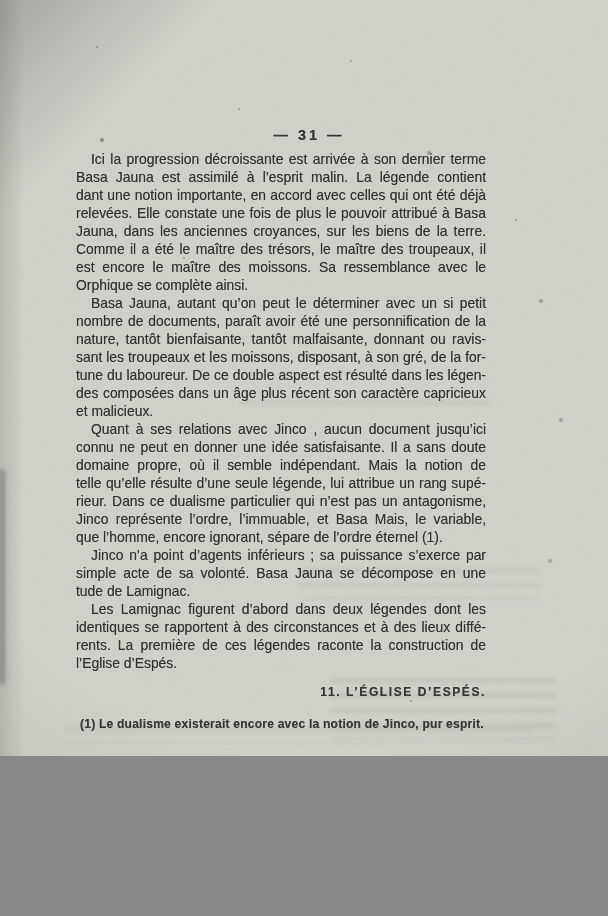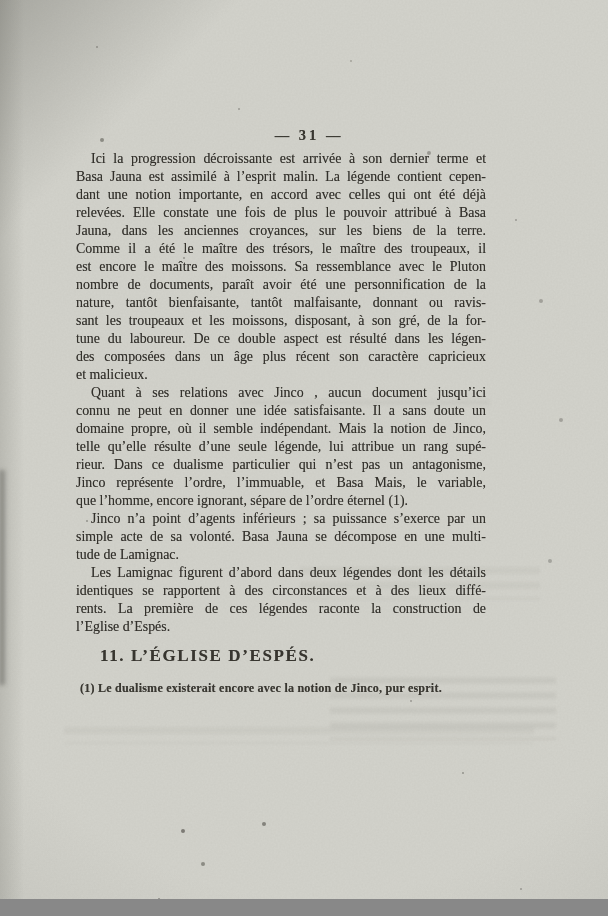--- a/index.html
+++ b/index.html
@@ -1,31 +1,31 @@
 <!DOCTYPE html>
 <html><head>
 <meta charset="utf-8">
 <title>Scanned book page</title>
 <style>
   html, body { margin: 0; padding: 0; background: #888; }
   .scan {
     position: relative;
     width: 608px;
-    height: 899px;
+    height: 756px;
     margin: 0 auto;
     overflow: hidden;
     background:
       radial-gradient(130% 105% at 52% 42%,
         rgba(0,0,0,0) 55%,
         rgba(92,92,84,0.14) 82%,
         rgba(70,70,62,0.30) 100%),
       linear-gradient(135deg, rgba(70,70,64,0.30), rgba(70,70,64,0) 16%),
       linear-gradient(90deg, rgba(105,105,97,0.22), rgba(105,105,97,0) 4%),
       #d3d3cc;
-    font-family: Liberation Serif, serif;
+    font-family: Liberation Sans, sans-serif;
     color: #2e2c27;
   }
   .grain {
     position: absolute; left: 0; top: 0;
     pointer-events: none;
   }
   .pagenum {
     position: absolute;
     left: 82px; top: 127px;
     width: 410px;
@@ -53,22 +53,22 @@
     white-space: normal;
     overflow: hidden;
   }
   .line.first { text-indent: 15px; }
   .line.last  { text-align-last: left; }
   .heading {
     margin-top: 11px;
     margin-left: 24px;
     height: 18px;
     line-height: 18px;
-    text-align: left;
-    font-size: 17px;
+    text-align: right;
+    font-size: 12px;
     font-weight: bold;
     letter-spacing: 1.6px;
     color: #33312b;
   }
   .quote {
     margin-top: 10px;
     height: 18px;
     line-height: 18px;
     text-indent: 8px;
     font-size: 14.2px;
@@ -145,22 +145,24 @@
 
   <main class="text-col">
       <div class="para">
         <div class="line first">Ici la progression décroissante est arrivée à son dernier terme et</div>
         <div class="line">Basa Jauna est assimilé à l’esprit malin. La légende contient cepen-</div>
         <div class="line">dant une notion importante, en accord avec celles qui ont été déjà</div>
         <div class="line">relevées. Elle constate une fois de plus le pouvoir attribué à Basa</div>
         <div class="line">Jauna, dans les anciennes croyances, sur les biens de la terre.</div>
         <div class="line">Comme il a été le maître des trésors, le maître des troupeaux, il</div>
         <div class="line">est encore le maître des moissons. Sa ressemblance avec le Pluton</div>
-      </div>
-      <div class="para">
+        <div class="line last">Orphique se complète ainsi.</div>
+      </div>
+      <div class="para">
+        <div class="line first">Basa Jauna, autant qu’on peut le déterminer avec un si petit</div>
         <div class="line">nombre de documents, paraît avoir été une personnification de la</div>
         <div class="line">nature, tantôt bienfaisante, tantôt malfaisante, donnant ou ravis-</div>
         <div class="line">sant les troupeaux et les moissons, disposant, à son gré, de la for-</div>
         <div class="line">tune du laboureur. De ce double aspect est résulté dans les légen-</div>
         <div class="line">des composées dans un âge plus récent son caractère capricieux</div>
         <div class="line last">et malicieux.</div>
       </div>
       <div class="para">
         <div class="line first">Quant à ses relations avec Jinco , aucun document jusqu’ici</div>
         <div class="line">connu ne peut en donner une idée satisfaisante. Il a sans doute un</div>

